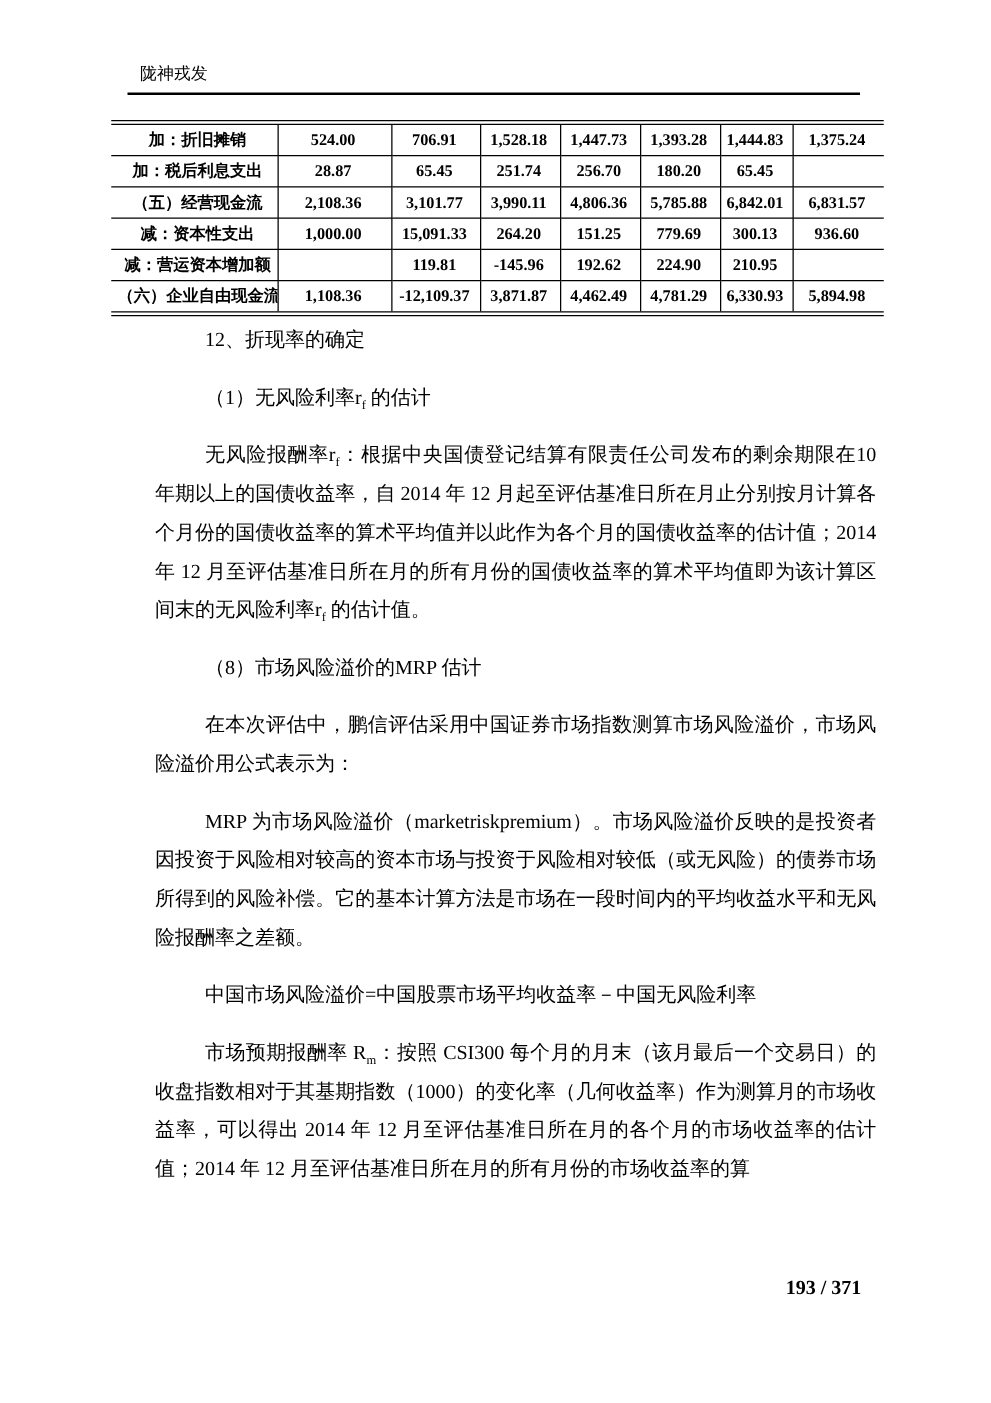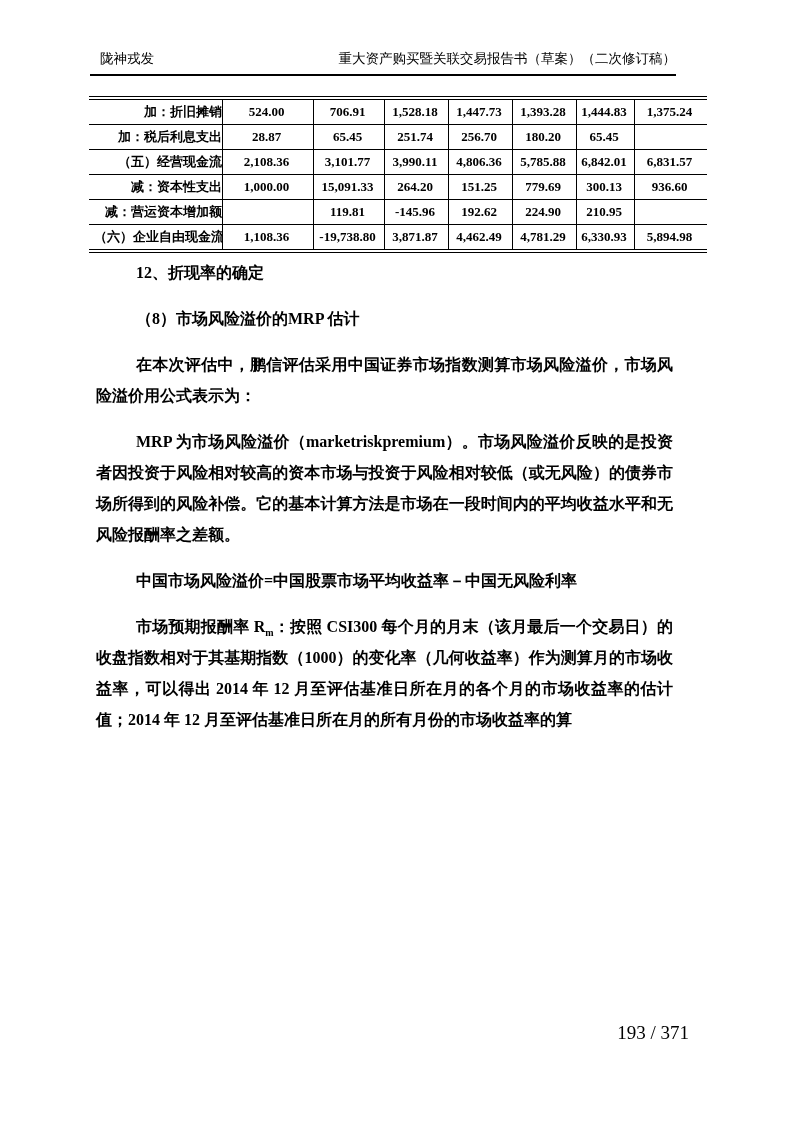--- a/index.html
+++ b/index.html
@@ -7,21 +7,21 @@
     width: 793px; height: 1122px;
     background: #ffffff;
     color: #000000;
     font-family: "Liberation Serif", "DejaVu Serif", serif;
     position: relative;
     overflow: hidden;
   }
   
   .doc-header {
     position: absolute;
-    left: 90px; top: 50px; width: 586px;
+    left: 102px; top: 50px; width: 586px;
     display: flex; justify-content: space-between; align-items: flex-end;
     font-size: 13.5px;
     border-bottom: 2px solid #000;
     padding-bottom: 6px;
   }
   .doc-header .hdr-left { margin-left: 10px; }
   
   .fin-table {
     position: absolute;
     left: 89px; top: 96px; width: 618px;
@@ -33,47 +33,45 @@
   }
   .fin-table td {
     height: 24px;
     border-right: 1px solid #000;
     border-bottom: 1px solid #000;
     padding: 0; white-space: nowrap; overflow: hidden;
     vertical-align: middle;
   }
   .fin-table td:last-child { border-right: none; }
   .fin-table tr:last-child td { border-bottom: none; }
-  .fin-table td.label { text-align: right; padding-left: 5px; }
+  .fin-table td.label { text-align: center; padding-left: 5px; }
   .fin-table td.num   { text-align: center; padding-right: 3px; }
   
   .page-body {
     position: absolute;
-    left: 96px; top: 257px; width: 577px;
+    left: 124px; top: 257px; width: 577px;
     font-size: 16px; line-height: 31px;
     text-align: justify;
-    font-weight: bold;
   }
   .block { margin: 0 0 15px 0; text-indent: 40px; }
   .block.heading { text-align: left; }
   .block.formula { text-align: left; }
   .page-body sub { font-size: 10px; line-height: 0; }
   
   .doc-footer {
     position: absolute;
     right: 104px; top: 1022px;
-    font-size: 19px; font-weight: 400;
+    font-size: 16px; font-weight: 700;
   }
 </style>
 </head>
 <body>
 
 <div class="doc-header">
   <span class="hdr-left">陇神戎发</span>
-  <span class="hdr-right">重大资产购买暨关联交易报告书（草案）（二次修订稿）</span>
 </div>
 
 <table class="fin-table">
   <colgroup>
     <col style="width:134px">
       <col style="width:91px">
       <col style="width:71px">
       <col style="width:64px">
     <col style="width:64px">
       <col style="width:64px">
@@ -127,32 +125,34 @@
         <td class="num">119.81</td>
         <td class="num">-145.96</td>
         <td class="num">192.62</td>
         <td class="num">224.90</td>
         <td class="num">210.95</td>
         <td class="num"></td>
       </tr>
       <tr>
         <td class="label">（六）企业自由现金流</td>
         <td class="num">1,108.36</td>
-        <td class="num">-19,738.80</td>
+        <td class="num">-12,109.37</td>
         <td class="num">3,871.87</td>
         <td class="num">4,462.49</td>
         <td class="num">4,781.29</td>
         <td class="num">6,330.93</td>
         <td class="num">5,894.98</td>
       </tr>
     </tbody>
 </table>
 
 <div class="page-body">
     <div class="block heading"><span>12、折现率的确定</span></div>
+    <div class="block heading"><span>（1）无风险利率r</span><sub>f</sub><span> 的估计</span></div>
+    <div class="block paragraph"><span>无风险报酬率r</span><sub>f</sub><span>：根据中央国债登记结算有限责任公司发布的剩余期限在10 年期以上的国债收益率，自 2014 年 12 月起至评估基准日所在月止分别按月计算各个月份的国债收益率的算术平均值并以此作为各个月的国债收益率的估计值；2014 年 12 月至评估基准日所在月的所有月份的国债收益率的算术平均值即为该计算区间末的无风险利率r</span><sub>f</sub><span> 的估计值。</span></div>
     <div class="block heading"><span>（8）市场风险溢价的MRP 估计</span></div>
     <div class="block paragraph"><span>在本次评估中，鹏信评估采用中国证券市场指数测算市场风险溢价，市场风险溢价用公式表示为：</span></div>
     <div class="block paragraph"><span>MRP 为市场风险溢价（marketriskpremium）。市场风险溢价反映的是投资者因投资于风险相对较高的资本市场与投资于风险相对较低（或无风险）的债券市场所得到的风险补偿。它的基本计算方法是市场在一段时间内的平均收益水平和无风险报酬率之差额。</span></div>
     <div class="block formula"><span>中国市场风险溢价=中国股票市场平均收益率－中国无风险利率</span></div>
     <div class="block paragraph"><span>市场预期报酬率 R</span><sub>m</sub><span>：按照 CSI300 每个月的月末（该月最后一个交易日）的收盘指数相对于其基期指数（1000）的变化率（几何收益率）作为测算月的市场收益率，可以得出 2014 年 12 月至评估基准日所在月的各个月的市场收益率的估计值；2014 年 12 月至评估基准日所在月的所有月份的市场收益率的算</span></div>
   </div>
 
 <div class="doc-footer">193 / 371</div>
 
 </body></html>

